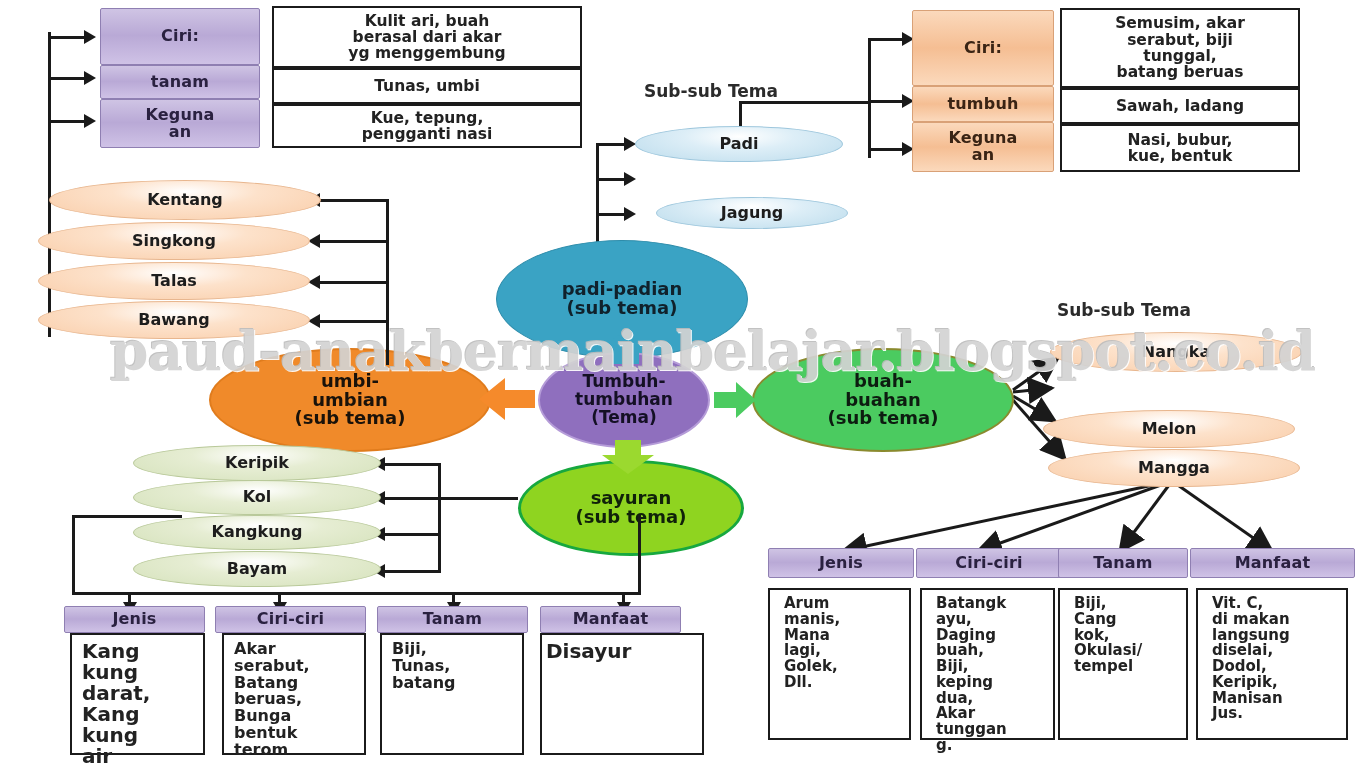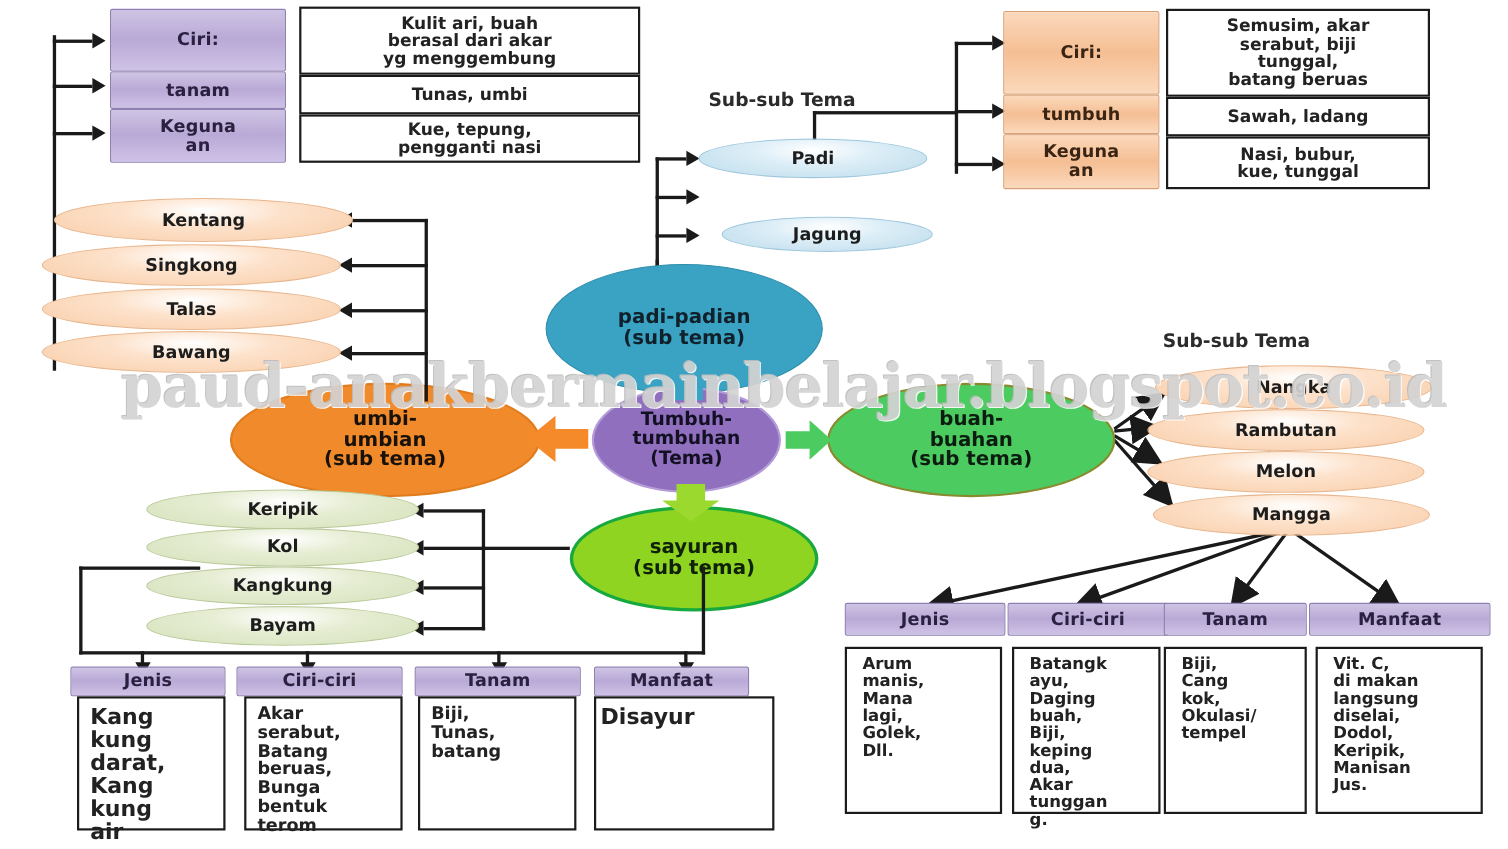--- a/index.html
+++ b/index.html
@@ -124,21 +124,21 @@
   <div class="node strip orange" style="left:912px;top:86px;width:142px;height:36px;white-space:pre-line;">tumbuh</div>
   <div class="node strip orange" style="left:912px;top:122px;width:142px;height:50px;white-space:pre-line;">Keguna
 an</div>
 
   <div class="node vbox" style="left:1060px;top:8px;width:240px;height:80px;white-space:pre-line;">Semusim, akar
 serabut, biji
 tunggal,
 batang beruas</div>
   <div class="node vbox" style="left:1060px;top:88px;width:240px;height:36px;white-space:pre-line;">Sawah, ladang</div>
   <div class="node vbox" style="left:1060px;top:124px;width:240px;height:48px;white-space:pre-line;">Nasi, bubur,
-kue, tunggal</div>
+kue, bentuk</div>
 
   <div class="label" style="left:644px;top:81px;">Sub-sub Tema</div>
 
   <div class="ln vl" style="left:596px;top:143px;height:100px;"></div>
   <div class="ln hl" style="left:596px;top:143px;width:28px;"></div>
   <div class="ahead ah-right" style="left:624px;top:137px;"></div>
   <div class="ln hl" style="left:596px;top:178px;width:28px;"></div>
   <div class="ahead ah-right" style="left:624px;top:172px;"></div>
   <div class="ln hl" style="left:596px;top:213px;width:28px;"></div>
   <div class="ahead ah-right" style="left:624px;top:207px;"></div>
@@ -209,21 +209,20 @@
   <div class="ahead ah-left" style="left:373px;top:564px;"></div>
 
   <div class="node ell olive" style="left:133px;top:445px;width:248px;height:36px;">Keripik</div>
   <div class="node ell olive" style="left:133px;top:480px;width:248px;height:35px;">Kol</div>
   <div class="node ell olive" style="left:133px;top:515px;width:248px;height:35px;">Kangkung</div>
   <div class="node ell olive" style="left:133px;top:551px;width:248px;height:36px;">Bayam</div>
 
   <div class="label" style="left:1057px;top:300px;">Sub-sub Tema</div>
 
   <div class="node ell peach" style="left:1050px;top:332px;width:252px;height:40px;">Nangka</div>
-  <div class="node ell peach" style="left:1043px;top:372px;width:252px;height:38px;">Rambutan</div>
   <div class="node ell peach" style="left:1043px;top:410px;width:252px;height:38px;">Melon</div>
   <div class="node ell peach" style="left:1048px;top:449px;width:252px;height:38px;">Mangga</div>
 
   <div class="ln vl" style="left:72px;top:515px;height:80px;"></div>
   <div class="ln hl" style="left:72px;top:515px;width:110px;"></div>
   <div class="ln hl" style="left:72px;top:592px;width:569px;"></div>
   <div class="ln vl" style="left:638px;top:515px;height:80px;"></div>
 
   <div class="ln vl" style="left:128px;top:592px;height:12px;"></div>
   <div class="ahead ah-down" style="left:123px;top:602px;"></div>

